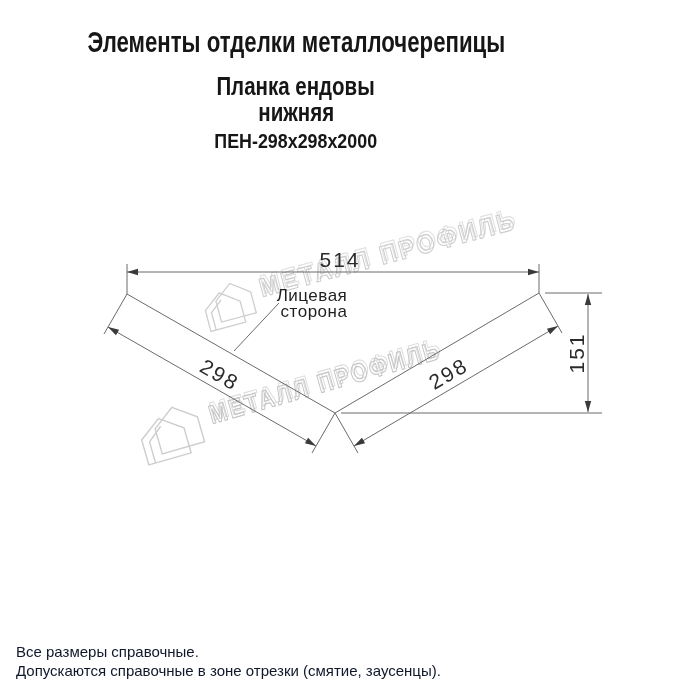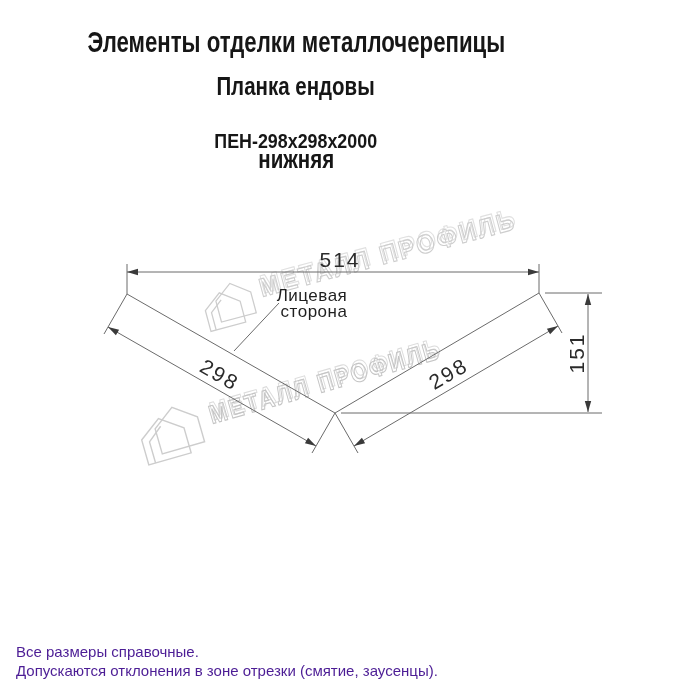--- a/index.html
+++ b/index.html
@@ -9,21 +9,21 @@
     font-family:"Liberation Sans", sans-serif;
   }
   .centered-line{
     position:absolute;left:0;width:592px;text-align:center;
     color:#161616;font-weight:bold;white-space:nowrap;
   }
   .centered-line > span{display:inline-block;transform-origin:50% 50%;white-space:nowrap;}
   .title{top:25px;font-size:30px;}
   .title > span{transform:scaleX(0.74);}
   .subtitle1{top:72px;font-size:25px;text-decoration:underline;}
-  .subtitle2{top:98px;font-size:25px;margin-top:47px;}
+  .subtitle2{top:98px;font-size:25px;}
   .subtitle1 > span,.subtitle2 > span{transform:scaleX(0.82);}
   .model{top:129px;font-size:21px;}
   .model > span{transform:scaleX(0.85);}
 
   .drawing-svg{position:absolute;left:0;top:0;}
 
   .ln{stroke:#6b6b6b;stroke-width:1;fill:none;}
   .ar{fill:#3a3a3a;stroke:none;}
   .dtext{
     font-size:21px;letter-spacing:2px;fill:#2b2b2b;
@@ -39,21 +39,21 @@
     fill:none;stroke:#cdcdcd;stroke-width:1.1;
     font-family:"Liberation Sans", sans-serif;
   }
   .wm-shadow{stroke:#e0e0e0;}
   .wm-logo{stroke:#cdcdcd;stroke-width:1.4;fill:none;}
   .wm-bottom .wm-text{stroke:#c4c4c4;}
   .wm-bottom .wm-shadow{stroke:#dcdcdc;}
 
   .notes{
     position:absolute;left:16px;top:642px;
-    font-size:15px;line-height:19px;color:#4c1d95;
+    font-size:15px;line-height:19px;color:#0f172a;
   }
 </style>
 </head>
 <body>
 
 <div class="centered-line title">
   <span>Элементы отделки металлочерепицы</span>
 </div>
 <div class="centered-line subtitle1">
   <span>Планка ендовы</span>
@@ -121,14 +121,14 @@
 
   <g>
     <text class="ftext" x="312" y="301" text-anchor="middle">Лицевая</text>
     <text class="ftext" x="314" y="317" text-anchor="middle">сторона</text>
     <path class="ln" d="M279,303 L234,351"></path>
   </g>
 </svg>
 
 <div class="notes">
   <div>Все размеры справочные.</div>
-  <div>Допускаются отклонения в зоне отрезки (смятие, заусенцы).</div>
+  <div>Допускаются справочные в зоне отрезки (смятие, заусенцы).</div>
 </div>
 
 </body></html>

